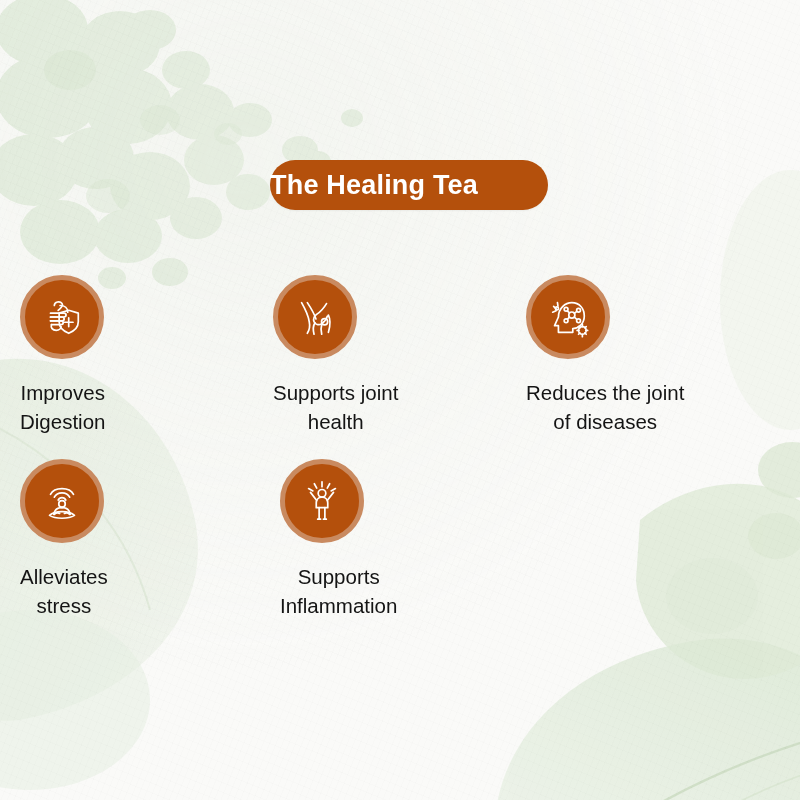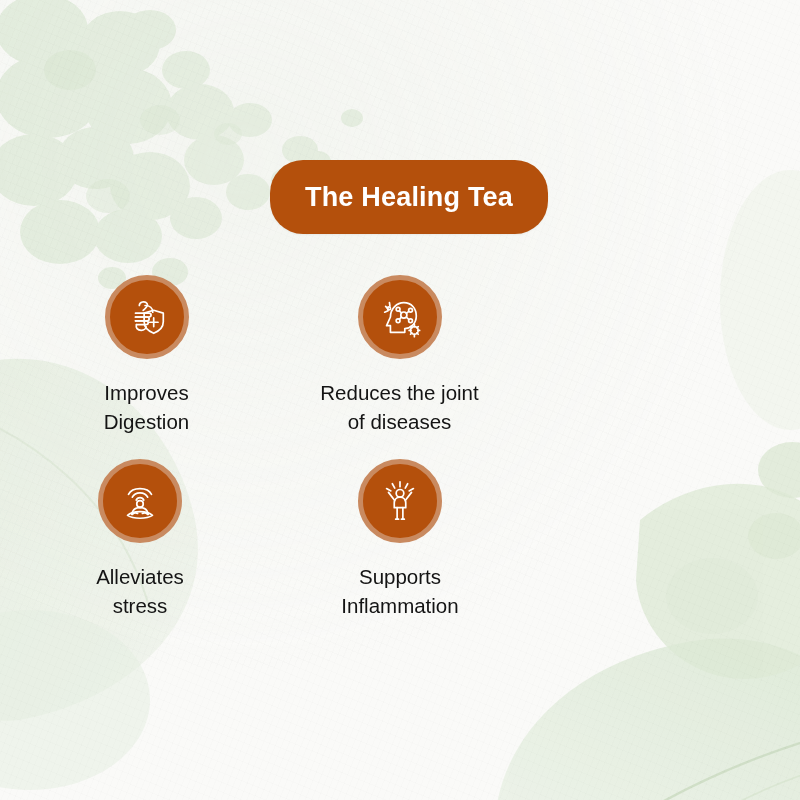--- a/index.html
+++ b/index.html
@@ -40,26 +40,26 @@
       radial-gradient(circle at 30% 20%, rgba(236,240,232,0.55), rgba(250,250,248,0) 60%);
     opacity: .85;
   }
 
   
   .title-pill {
     position: absolute;
     left: 270px;
     top: 160px;
     width: 278px;
-    height: 74px;
+    height: 50px;
     border-radius: 33px;
     background: #b4500c;
     display: flex;
     align-items: center;
-    justify-content: center;
+    justify-content: flex-start;
     box-shadow: 0 1px 2px rgba(0,0,0,0.05);
   }
   .title-pill span {
     color: #ffffff;
     font-size: 27px;
     font-weight: bold;
     letter-spacing: .2px;
     white-space: nowrap;
   }
 
@@ -72,21 +72,21 @@
   .row {
     display: flex;
     width: 760px;
   }
   .row-2 { margin-top: 23px; gap: 20px; }
 
   .benefit {
     width: 253px;
     display: flex;
     flex-direction: column;
-    align-items: center;
+    align-items: flex-start;
   }
 
   .icon-circle {
     width: 84px;
     height: 84px;
     border-radius: 50%;
     background: #b4500c;
     border: 5px solid #c98a60;
     box-sizing: border-box;
     display: flex;
@@ -211,20 +211,35 @@
             <path d="M22 12 C27 12, 30 15, 30 19"></path>
             <path d="M31 17 L41 20 V29 C41 35, 36 39, 31 41 C26 39, 21 35, 21 29 V20 Z"></path>
             <path d="M31 25 V34"></path>
             <path d="M26.5 29.5 H35.5"></path>
           </svg>
         </div>
         <div class="benefit-label">Improves
 Digestion</div>
       </div>
 
+      <div class="benefit">
+        <div class="icon-circle">
+          <svg viewBox="0 0 48 48">
+            <path d="M10 9 C14 16, 17 22, 18 29 C19 34, 18 38, 16 41"></path>
+            <path d="M16 9 C20 15, 23 20, 25 26"></path>
+            <path d="M36 10 C33 15, 29 19, 26 21 C23 23, 22 26, 23 29 C24 32, 28 33, 31 31 C34 29, 36 26, 37 23"></path>
+            <path d="M24 30 C22 33, 22 38, 23 42"></path>
+            <path d="M31 32 C30 35, 30 38, 31 42"></path>
+            <circle cx="34" cy="29" r="3.2"></circle>
+            <path d="M38 22 C40 26, 40 33, 38 40"></path>
+          </svg>
+        </div>
+        <div class="benefit-label">Supports joint
+health</div>
+      </div>
 
       <div class="benefit">
         <div class="icon-circle">
           <svg viewBox="0 0 48 48">
             <path d="M14 40 V33 H10 L14 24 C14 15, 21 9, 28 9 C36 9, 41 15, 41 23 C41 31, 35 36, 29 36 V40 Z"></path>
             <circle cx="28" cy="22" r="3.2"></circle>
             <circle cx="22" cy="16" r="2"></circle>
             <circle cx="35" cy="17" r="2"></circle>
             <circle cx="35" cy="28" r="2"></circle>
             <circle cx="22" cy="28" r="2"></circle>

